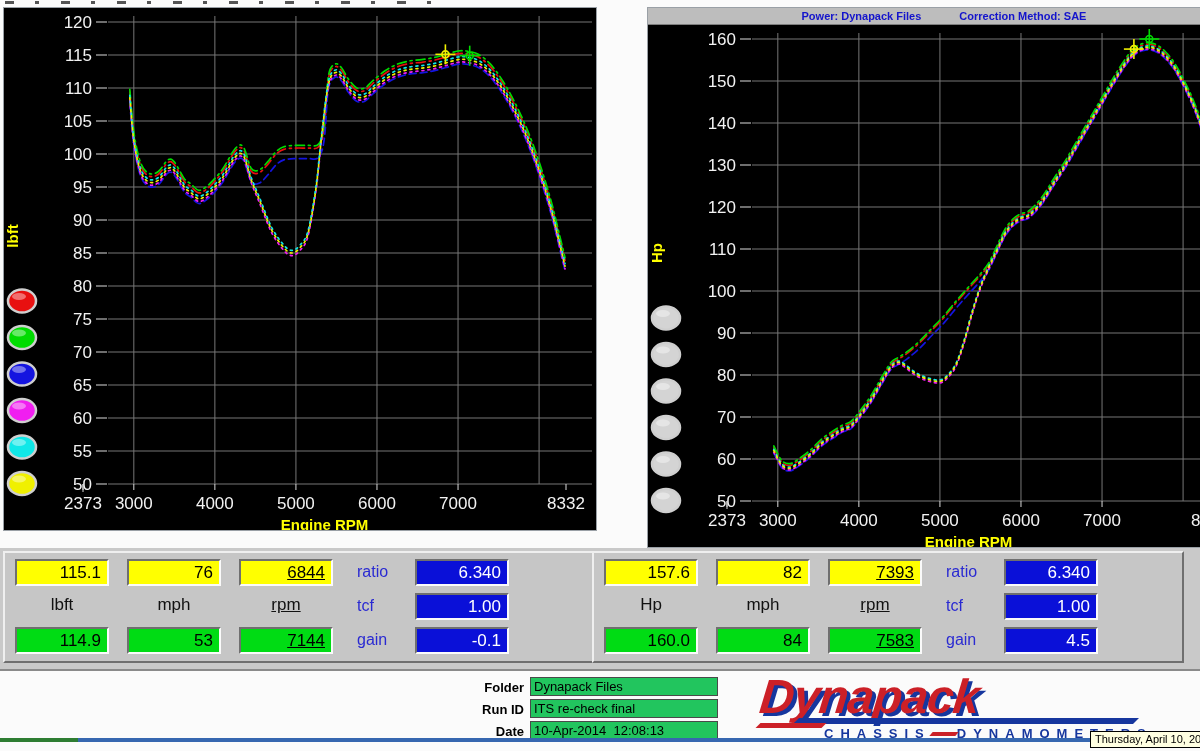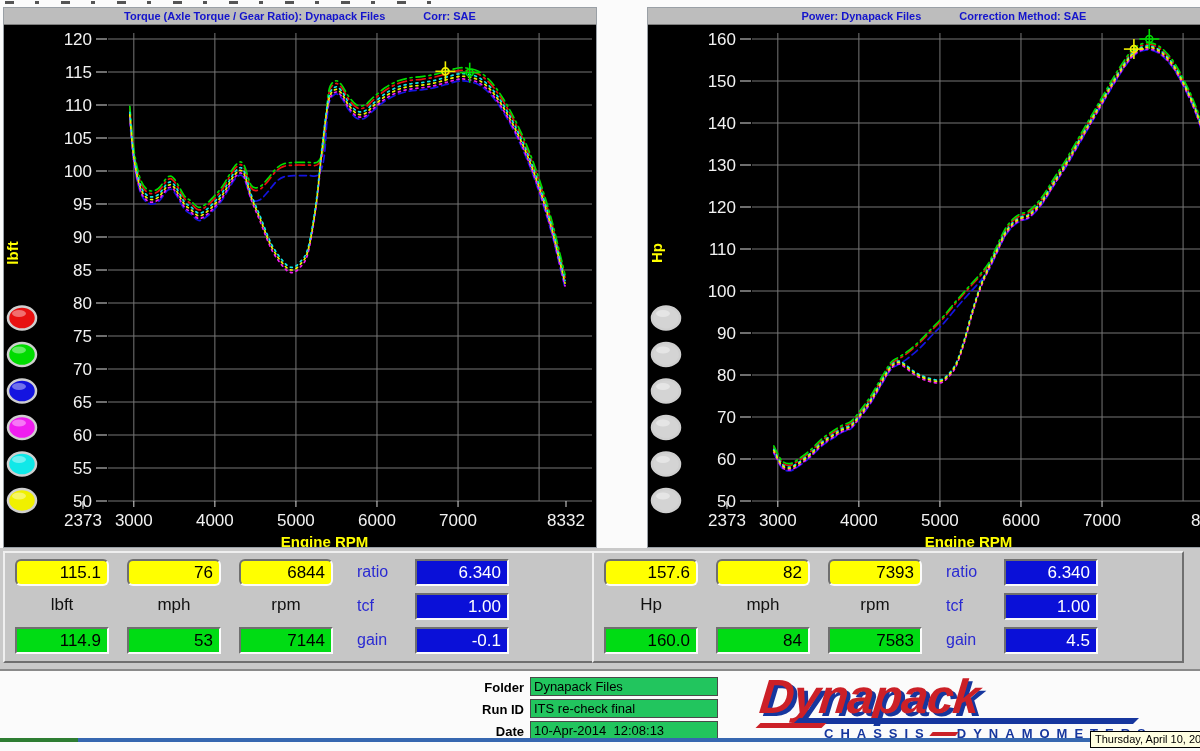--- a/index.html
+++ b/index.html
@@ -20,23 +20,23 @@
   svg text{font-family:"Liberation Sans",sans-serif;}
   
   .band{position:absolute;left:0;top:548px;width:1200px;height:123px;background:#c9c9c9;
         border-bottom:2px solid #8a8a8a;box-sizing:border-box;}
   .readout{position:absolute;top:551px;width:592px;height:112px;background:#c6c6c6;
            border:2px solid;border-color:#efefef #6f6f6f #6f6f6f #efefef;box-sizing:border-box;}
   .readout-left{left:3px;} .readout-right{left:592px;}
   .vbox{position:absolute;width:94px;height:27px;box-sizing:border-box;
         border:2px solid;border-color:#6f6f6f #fafafa #fafafa #6f6f6f;
         font-size:17px;text-align:right;padding:2px 6px 0 0;color:#000;}
-  .vbox.yellow{background:#ffff00;border-radius:6px;} .vbox.green{background:#00dc14;}
+  .vbox.yellow{background:#ffff00;} .vbox.green{background:#00dc14;}
   .pbox{background:#0a10d8;color:#fff;}
-  .c0{left:10px;} .c1{left:122px;} .c2{left:234px;}
+  .c0{left:10px;} .c1{left:122px;} .c2{left:234px;text-decoration:underline;}
   .rowA{top:6px;} .rowB{top:74px;}
   .ulabel{position:absolute;top:42px;width:94px;text-align:center;font-size:17px;color:#111;}
   .plabel{position:absolute;left:352px;width:52px;font-size:16px;color:#2a2ad2;}
   .p0{top:10px;} .p1{top:44px;} .p2{top:78px;}
   .pb0{top:6px;} .pb1{top:40px;} .pb2{top:74px;}
   .pboxpos{left:410px;}
   
   .footer-form{position:absolute;left:440px;top:670px;width:300px;}
   .frow{position:absolute;left:0;height:20px;}
   .frow label{position:absolute;left:0;width:84px;text-align:right;
@@ -64,24 +64,20 @@
   .strip-blue{left:78px;width:1122px;}
 </style>
 </head>
 <body>
 
 <div class="top-sliver">
   <div class="top-marks"></div>
 </div>
 
 <section class="panel panel-left">
-  <div class="hdr">
-    <span>Torque (Axle Torque / Gear Ratio): Dynapack Files</span>
-    <span>Corr: SAE</span>
-  </div>
   <div class="chart" id="chart-0">
       <svg width="592" height="522">
         <line x1="104" y1="476" x2="588" y2="476" stroke="#777" stroke-width="1"></line>
         <line x1="92" y1="476" x2="103" y2="476" stroke="#dcdcdc"></line>
         <text x="88" y="482" text-anchor="end" fill="#f2f2f2" font-size="17">50</text>
         <line x1="104" y1="443" x2="588" y2="443" stroke="#777" stroke-width="1"></line>
         <line x1="92" y1="443" x2="103" y2="443" stroke="#dcdcdc"></line>
         <text x="88" y="449" text-anchor="end" fill="#f2f2f2" font-size="17">55</text>
         <line x1="104" y1="410" x2="588" y2="410" stroke="#777" stroke-width="1"></line>
         <line x1="92" y1="410" x2="103" y2="410" stroke="#dcdcdc"></line>

